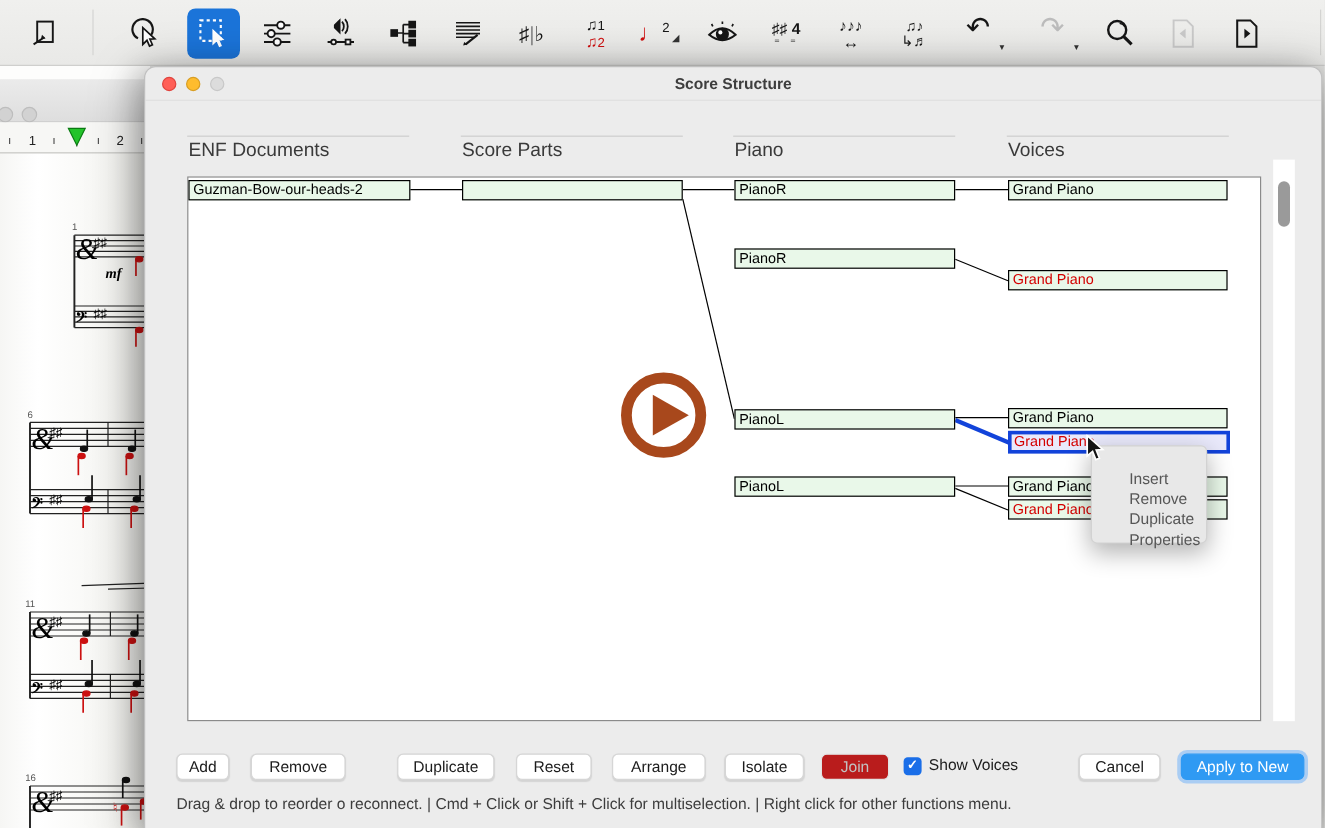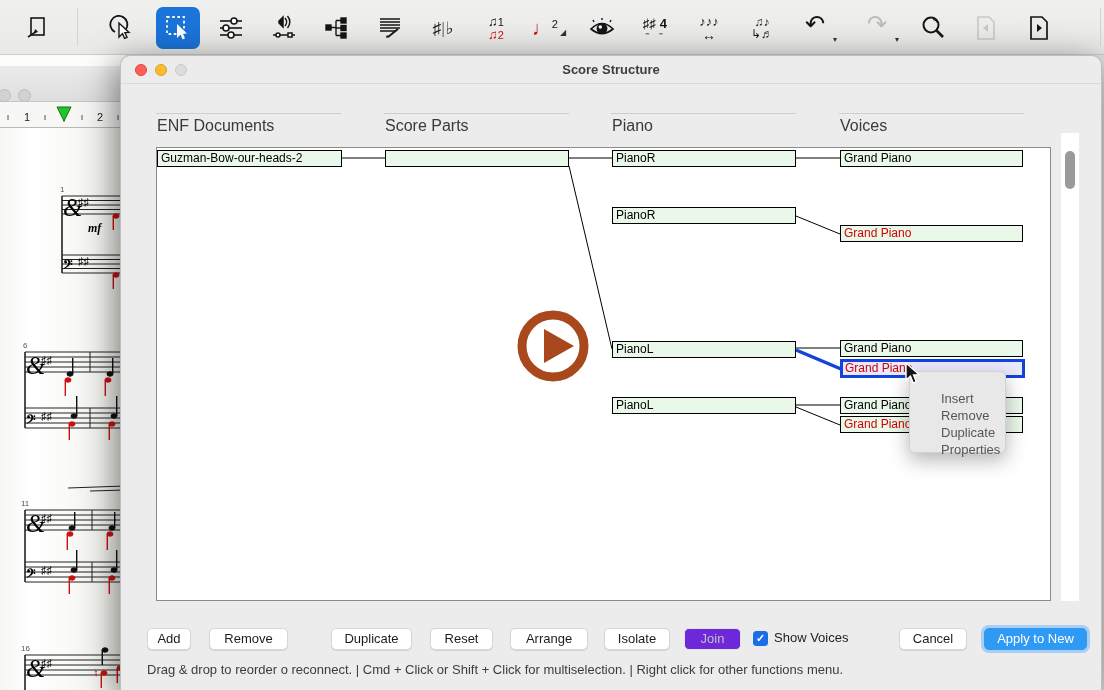--- a/index.html
+++ b/index.html
@@ -71,21 +71,21 @@
   .cursor-arrow { position:absolute; left:746px; top:214px; z-index:9; }
 
   .vscroll { position:absolute; left:940px; top:77px; width:18px; height:468px; background:#ffffff; }
   .vthumb { position:absolute; left:4px; top:18px; width:10px; height:38px;
     background:#9a9a9a; border-radius:5px; }
 
   
   .btn { position:absolute; top:572px; height:22px; background:#ffffff;
     border:1px solid #d6d6d6; border-radius:5px; box-shadow:0 1px 1px rgba(0,0,0,.10);
     font-size:13px; color:#1c1c1c; text-align:center; line-height:20px; }
-  .btn.disabled { color:#c2c2c2; background:#6d28d9; border-color:#e3e3e3; box-shadow:none; }
+  .btn.disabled { color:#c2c2c2; background:#b91c1c; border-color:#e3e3e3; box-shadow:none; }
   .btn.primary { background:#2f9af3; color:#ffffff; border-color:#2f9af3;
     box-shadow:0 0 0 3px rgba(64,156,255,.38); font-weight:normal; }
   .chk { position:absolute; left:632px; top:575px; width:15px; height:15px;
     background:#1a6ee8; border-radius:3.5px; color:#fff; font-size:11px;
     text-align:center; line-height:15px; font-weight:bold; }
   .chk-label { position:absolute; left:653px; top:574px; font-size:13px; color:#1c1c1c; }
   .status { position:absolute; left:26px; top:606px; font-size:13px; color:#3c3c3c; }
 </style>
 </head>
 <body>

